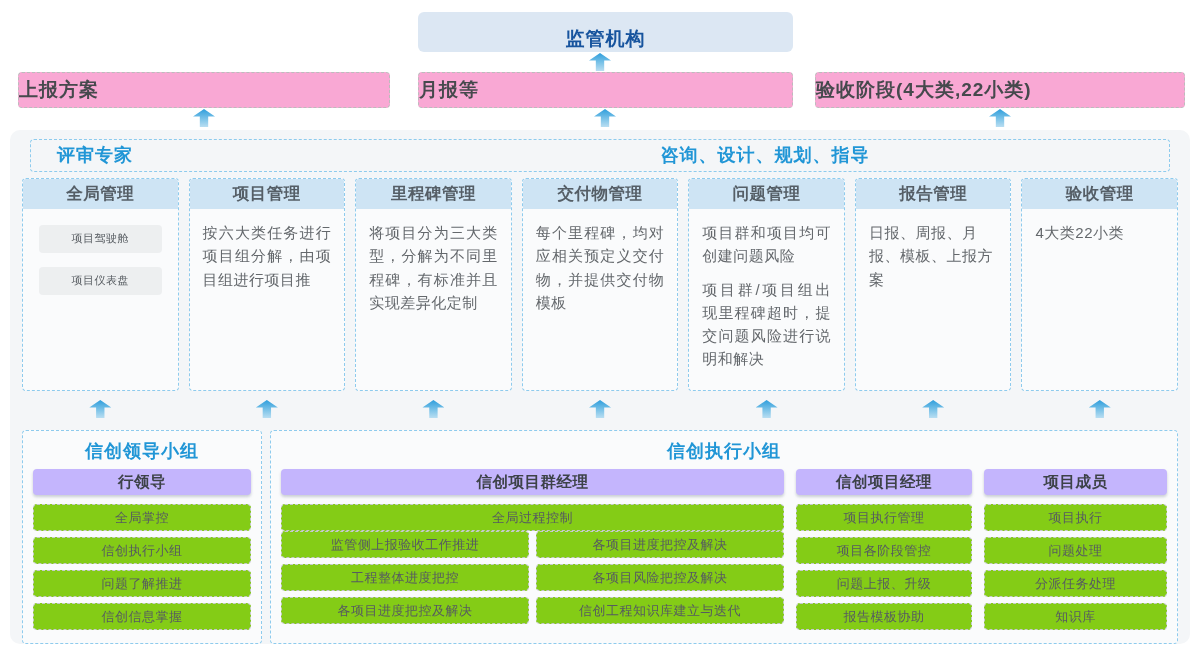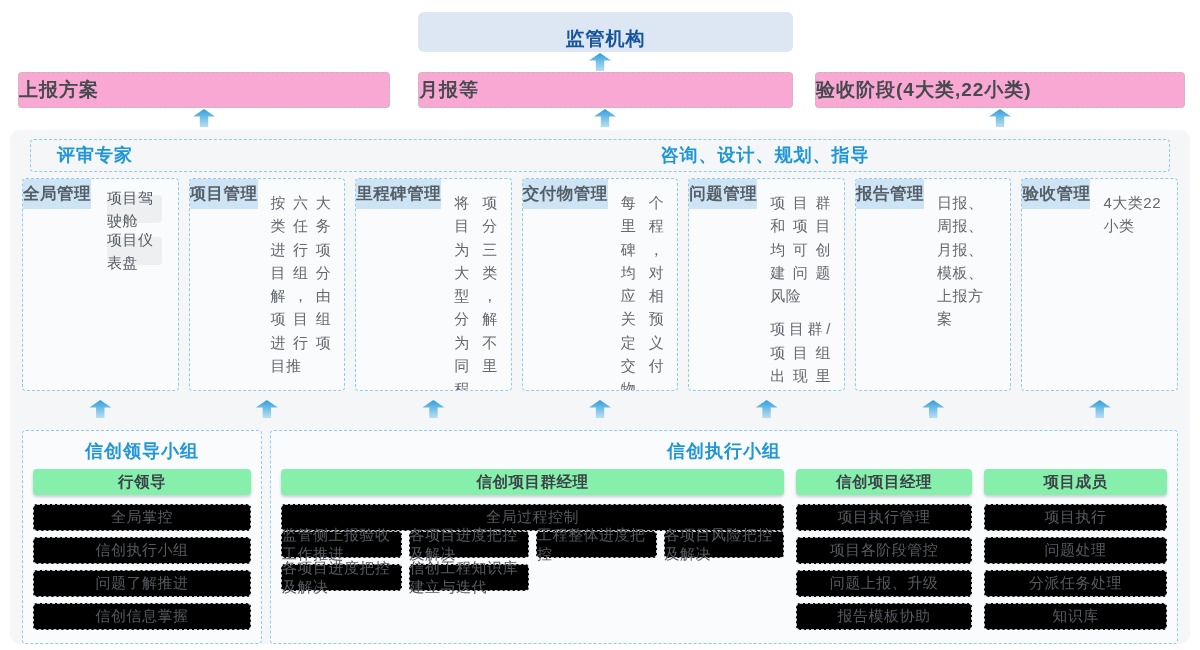--- a/index.html
+++ b/index.html
@@ -34,60 +34,60 @@
     border:1.5px dashed #8ecbed; border-radius:4px; }
   .expert-bar .lbl { position:absolute; top:0; height:30px; display:flex; align-items:center;
     color:#2196d6; font-size:18px; font-weight:bold; letter-spacing:1px; }
   .lbl-expert { left:26px; }
   .lbl-advisory { left:64.5%; transform:translateX(-50%); }
 
   
   .cols { position:absolute; left:12px; top:48px; width:1156px; height:213px;
     display:flex; gap:10px; }
   .col { flex:1; border:1.5px dashed #8ecbed; border-radius:4px; background:rgba(255,255,255,.55);
-    display:flex; flex-direction:row; overflow:hidden; }
+    display:flex; flex-direction:column; overflow:hidden; }
   .col-head { height:30px; background:#cee4f4; display:flex; align-items:center; justify-content:center;
     color:#555e66; font-size:16.5px; font-weight:bold; letter-spacing:.5px; flex:none; }
   .col-body { padding:12px 13px 8px 13px; color:#64686c; font-size:15px; line-height:1.55;
     letter-spacing:.5px; }
   .col-body.just p { text-align:justify; }
   .col-body p + p { margin-top:10px; }
   .pill { height:28px; margin:0 6px 14px 6px; background:#edeff0; border-radius:4px;
-    display:flex; align-items:center; justify-content:center; color:#575c61; font-size:15px; }
+    display:flex; align-items:center; justify-content:center; color:#575c61; font-size:11px; }
   .pill:first-child { margin-top:2px; }
 
   
   .arrows7 { position:absolute; left:12px; top:268px; width:1156px; height:20px; display:flex; gap:10px; }
   .arrows7 .cell { flex:1; display:flex; align-items:flex-end; justify-content:center; }
 
   
   .bottom { position:absolute; left:12px; top:300px; width:1156px; height:214px; display:flex; gap:8px; }
   .group-box { border:1.5px dashed #8ecbed; border-radius:4px; background:rgba(255,255,255,.5);
     padding:7px 10px 8px 10px; }
   .g-leader { width:240px; flex:none; }
   .g-exec { flex:1; }
   .g-title { height:26px; display:flex; align-items:center; justify-content:center;
     color:#2196d6; font-size:18px; font-weight:bold; letter-spacing:1px; }
-  .role { height:26px; background:#86efac; border-radius:4px;
+  .role { height:26px; background:#c4b5fd; border-radius:4px;
     box-shadow:0 2px 3px rgba(130,140,152,.4); display:flex; align-items:center; justify-content:center;
     color:#3d4248; font-size:15.5px; font-weight:bold; letter-spacing:.5px; }
-  .d-item { height:27px; border:1px dashed #c6cacd; border-radius:4px; background:#000000;
-    display:flex; align-items:center; justify-content:center; color:#565b60; font-size:15px;
+  .d-item { height:27px; border:1px dashed #c6cacd; border-radius:4px; background:#84cc16;
+    display:flex; align-items:center; justify-content:center; color:#565b60; font-size:13px;
     letter-spacing:.5px; }
   .g-leader .role { margin:5px 0 9px 0; }
   .g-leader .d-item + .d-item { margin-top:6px; }
 
   .exec-row { display:flex; gap:12px; margin-top:5px; }
   .subcol { display:flex; flex-direction:column; }
   .sc-pm { flex:0 0 503px; }
   .sc-proj { flex:0 0 176px; }
   .sc-member { flex:1; }
   .subcol .role { margin-bottom:9px; }
   .sc-pm .full-item { }
-  .pm-grid { display:grid; grid-template-columns:1fr 1fr 1fr 1fr; gap:6px 7px; }
+  .pm-grid { display:grid; grid-template-columns:1fr 1fr; gap:6px 7px; }
   .sc-proj .d-item + .d-item, .sc-member .d-item + .d-item { margin-top:6px; }
 </style>
 </head>
 <body>
 
 <div id="stage">
 
   <div class="regulator">
     <span>监管机构</span>
   </div>

